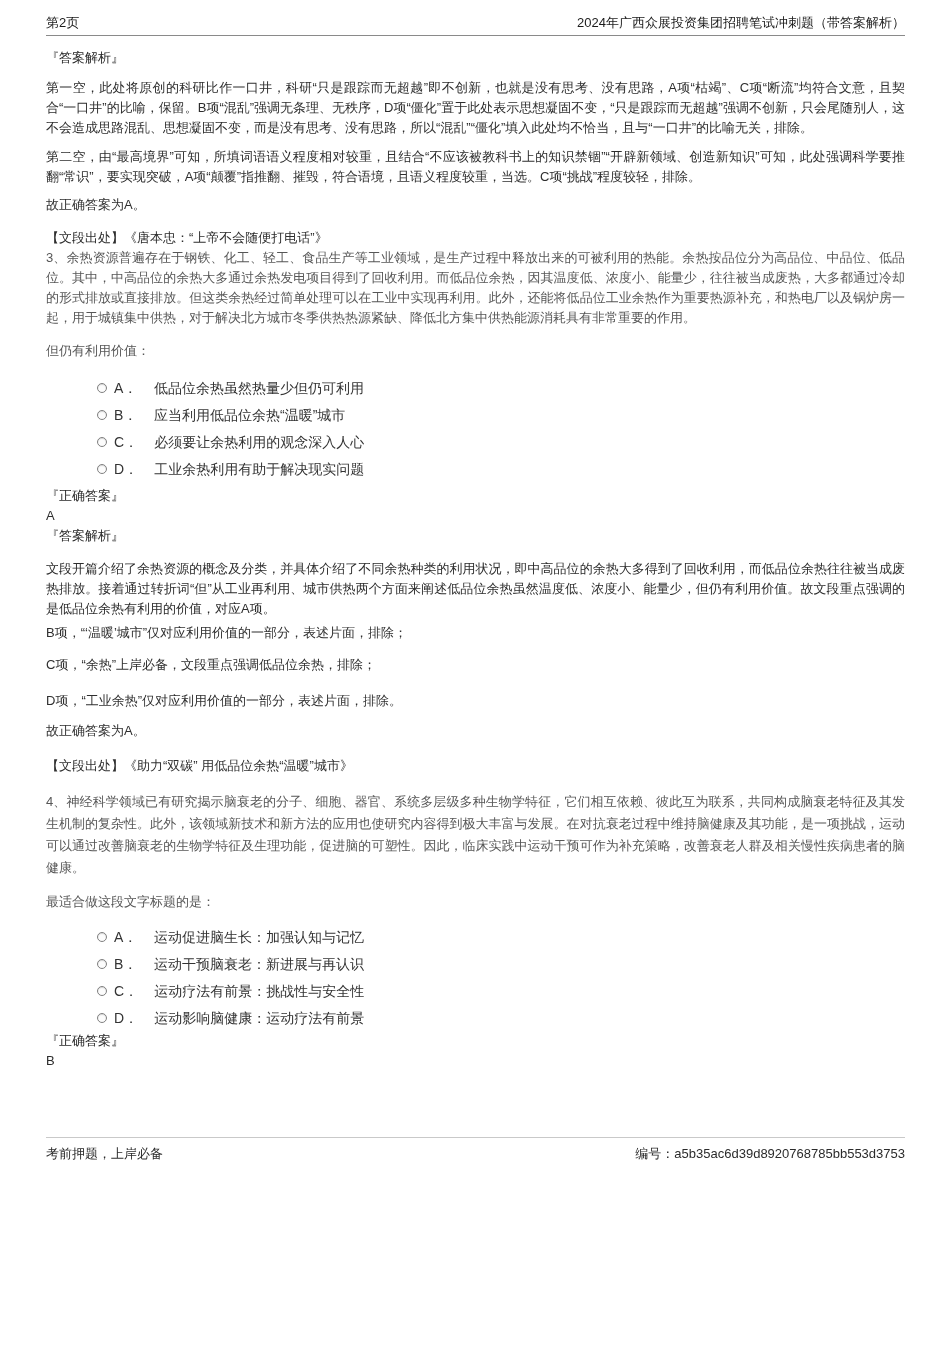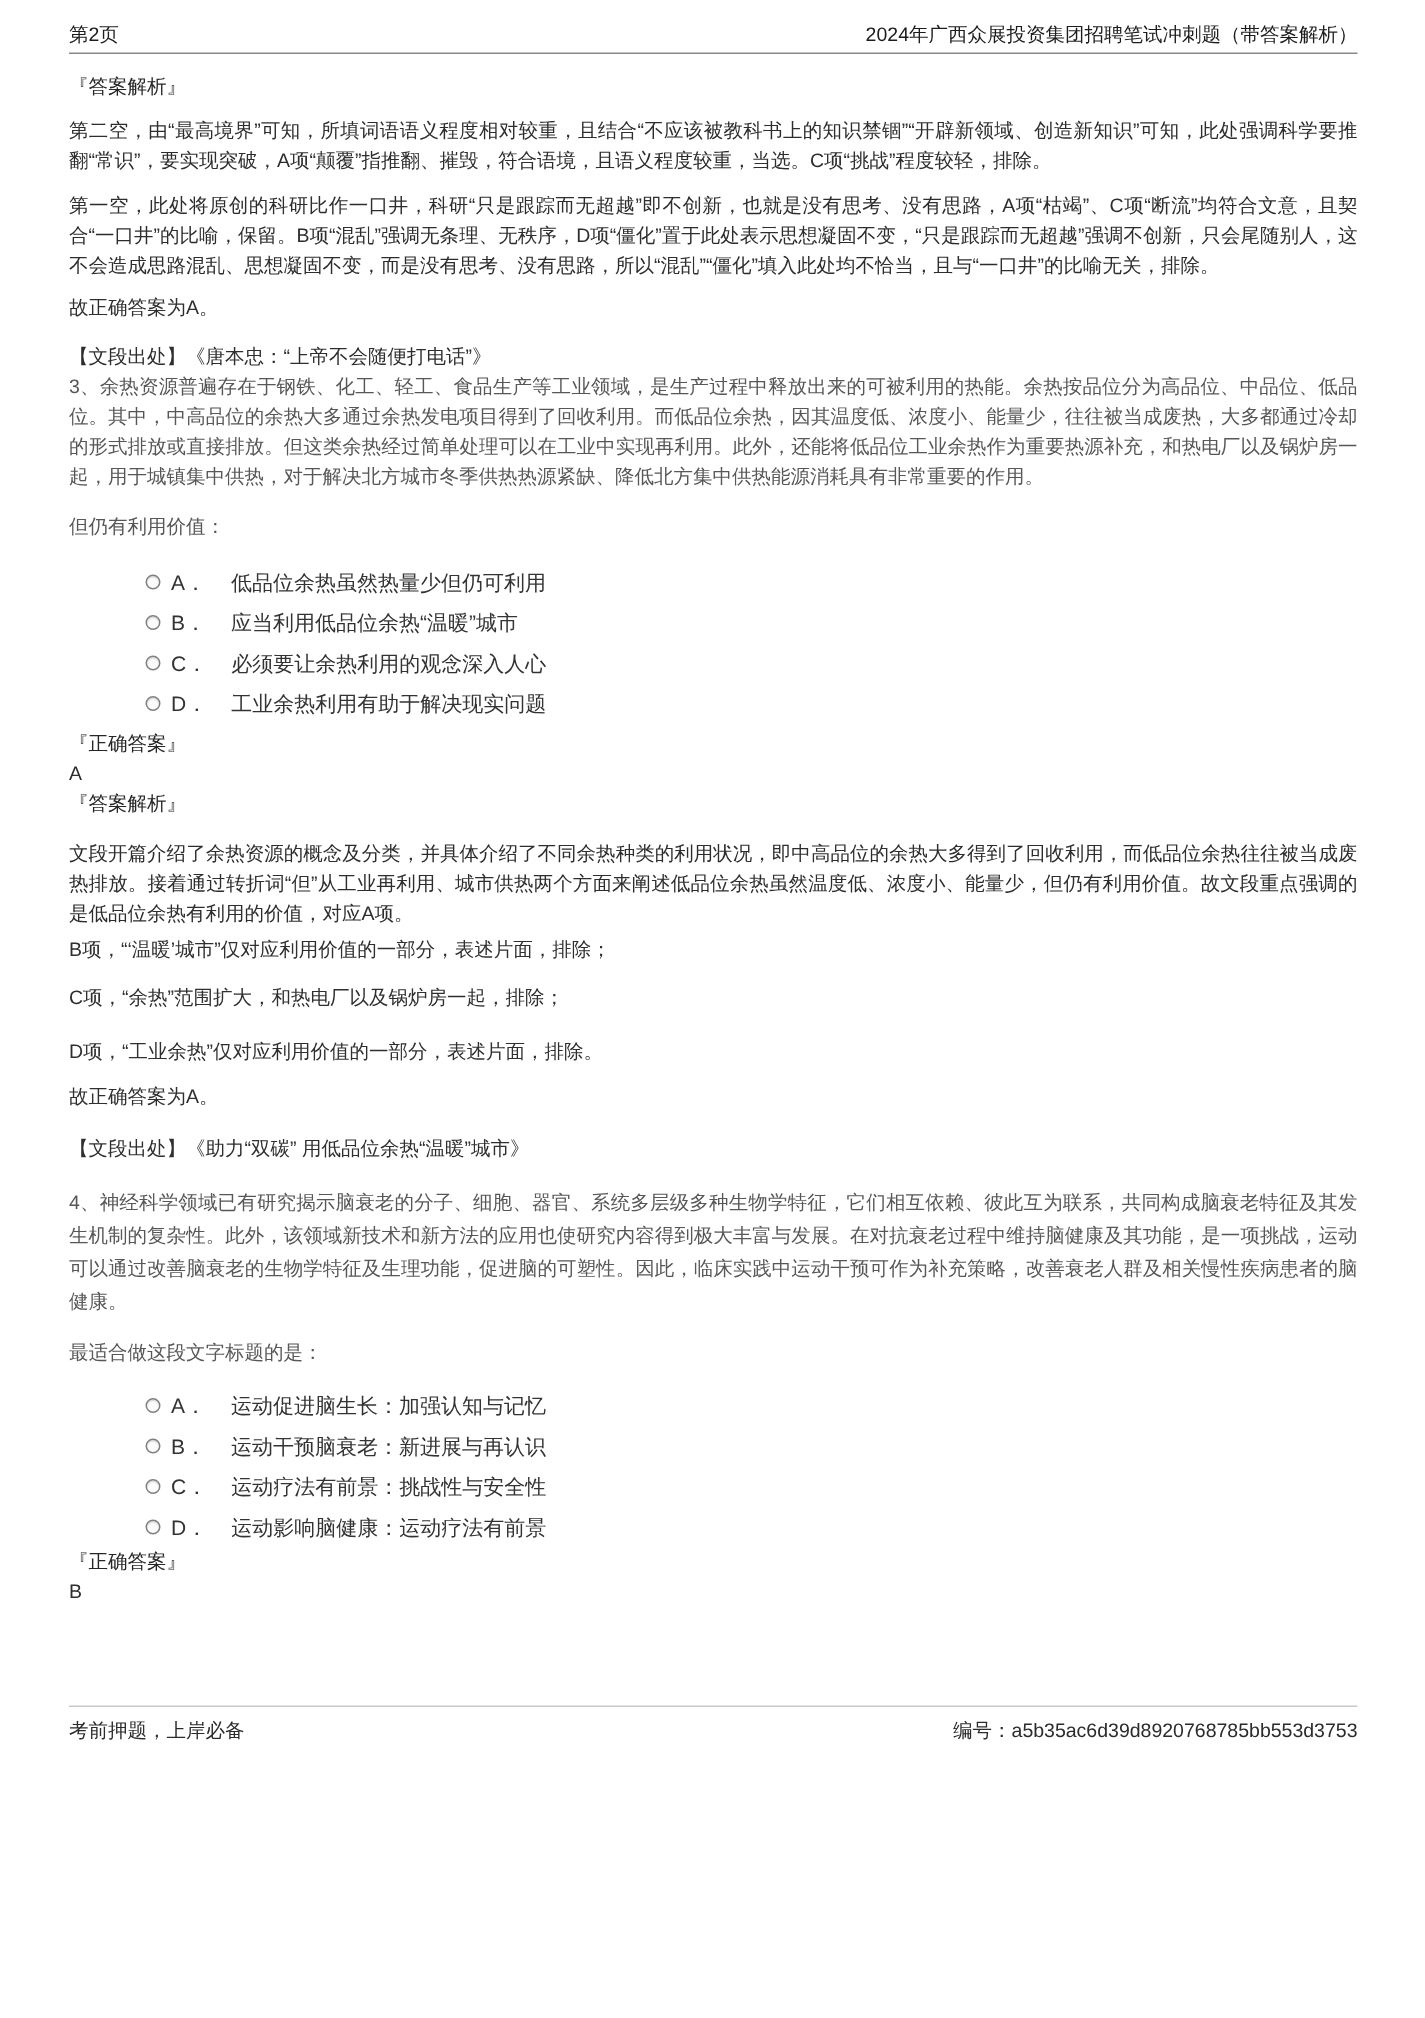--- a/index.html
+++ b/index.html
@@ -63,22 +63,22 @@
 <div class="page">
 
   <div class="page-header">
     <span>第2页</span>
     <span>2024年广西众展投资集团招聘笔试冲刺题（带答案解析）</span>
   </div>
 
   <div class="content">
 
     <div class="heading">『答案解析』</div>
+    <div class="para p1">第一空，此处将原创的科研比作一口井，科研“只是跟踪而无超越”即不创新，也就是没有思考、没有思路，A项“枯竭”、C项“断流”均符合文意，且契合“一口井”的比喻，保留。B项“混乱”强调无条理、无秩序，D项“僵化”置于此处表示思想凝固不变，“只是跟踪而无超越”强调不创新，只会尾随别人，这不会造成思路混乱、思想凝固不变，而是没有思考、没有思路，所以“混乱”“僵化”填入此处均不恰当，且与“一口井”的比喻无关，排除。</div>
     <div class="para p2">第二空，由“最高境界”可知，所填词语语义程度相对较重，且结合“不应该被教科书上的知识禁锢”“开辟新领域、创造新知识”可知，此处强调科学要推翻“常识”，要实现突破，A项“颠覆”指推翻、摧毁，符合语境，且语义程度较重，当选。C项“挑战”程度较轻，排除。</div>
-    <div class="para p1">第一空，此处将原创的科研比作一口井，科研“只是跟踪而无超越”即不创新，也就是没有思考、没有思路，A项“枯竭”、C项“断流”均符合文意，且契合“一口井”的比喻，保留。B项“混乱”强调无条理、无秩序，D项“僵化”置于此处表示思想凝固不变，“只是跟踪而无超越”强调不创新，只会尾随别人，这不会造成思路混乱、思想凝固不变，而是没有思考、没有思路，所以“混乱”“僵化”填入此处均不恰当，且与“一口井”的比喻无关，排除。</div>
     <div class="conclusion">故正确答案为A。</div>
     <div class="source">【文段出处】《唐本忠：“上帝不会随便打电话”》</div>
 
     <div class="stem">3、余热资源普遍存在于钢铁、化工、轻工、食品生产等工业领域，是生产过程中释放出来的可被利用的热能。余热按品位分为高品位、中品位、低品位。其中，中高品位的余热大多通过余热发电项目得到了回收利用。而低品位余热，因其温度低、浓度小、能量少，往往被当成废热，大多都通过冷却的形式排放或直接排放。但这类余热经过简单处理可以在工业中实现再利用。此外，还能将低品位工业余热作为重要热源补充，和热电厂以及锅炉房一起，用于城镇集中供热，对于解决北方城市冬季供热热源紧缺、降低北方集中供热能源消耗具有非常重要的作用。</div>
     <div class="prompt">但仍有利用价值：</div>
 
     <div class="options">
       <div class="option">
         <span class="radio"></span>
         <span class="opt-label">A．</span>
@@ -99,21 +99,21 @@
         <span class="opt-label">D．</span>
         <span>工业余热利用有助于解决现实问题</span>
       </div>
     </div>
 
     <div class="correct-heading">『正确答案』</div>
     <div class="correct-value">A</div>
     <div class="analysis-heading2">『答案解析』</div>
     <div class="para para-a">文段开篇介绍了余热资源的概念及分类，并具体介绍了不同余热种类的利用状况，即中高品位的余热大多得到了回收利用，而低品位余热往往被当成废热排放。接着通过转折词“但”从工业再利用、城市供热两个方面来阐述低品位余热虽然温度低、浓度小、能量少，但仍有利用价值。故文段重点强调的是低品位余热有利用的价值，对应A项。</div>
     <div class="note-b">B项，“‘温暖’城市”仅对应利用价值的一部分，表述片面，排除；</div>
-    <div class="note-c">C项，“余热”范围扩大，和热电厂以及锅炉房一起，排除；</div>
+    <div class="note-c">C项，“余热”上岸必备，文段重点强调低品位余热，排除；</div>
     <div class="note-d">D项，“工业余热”仅对应利用价值的一部分，表述片面，排除。</div>
     <div class="concl2">故正确答案为A。</div>
     <div class="source2">【文段出处】《助力“双碳” 用低品位余热“温暖”城市》</div>
 
     <div class="stem stem-q4">4、神经科学领域已有研究揭示脑衰老的分子、细胞、器官、系统多层级多种生物学特征，它们相互依赖、彼此互为联系，共同构成脑衰老特征及其发生机制的复杂性。此外，该领域新技术和新方法的应用也使研究内容得到极大丰富与发展。在对抗衰老过程中维持脑健康及其功能，是一项挑战，运动可以通过改善脑衰老的生物学特征及生理功能，促进脑的可塑性。因此，临床实践中运动干预可作为补充策略，改善衰老人群及相关慢性疾病患者的脑健康。</div>
     <div class="prompt">最适合做这段文字标题的是：</div>
 
     <div class="options options-q4">
       <div class="option">
         <span class="radio"></span>

